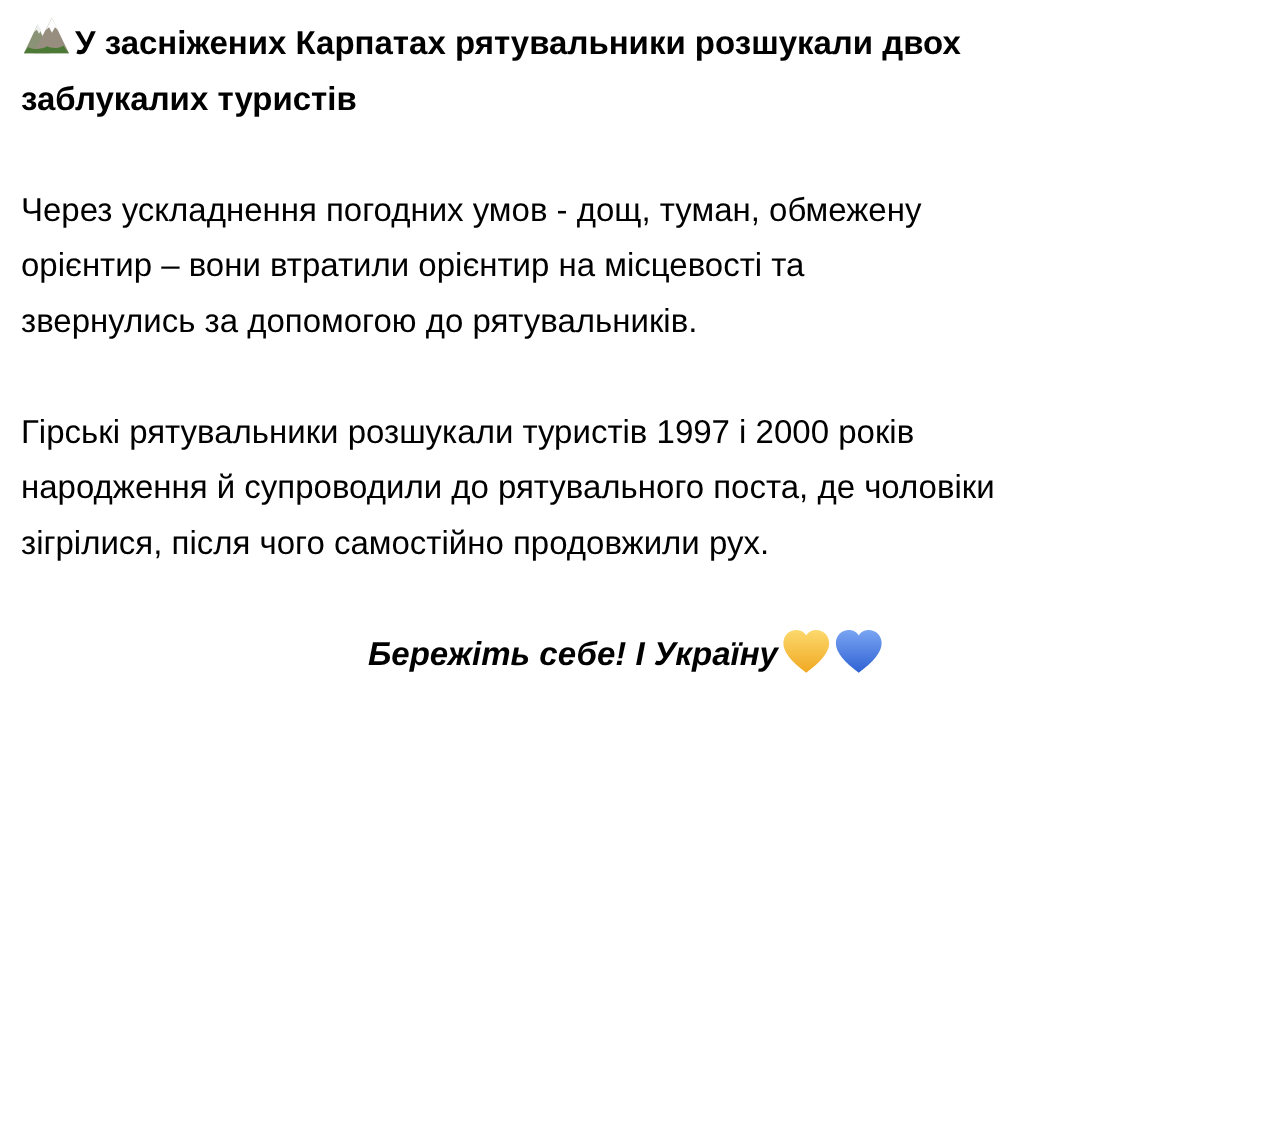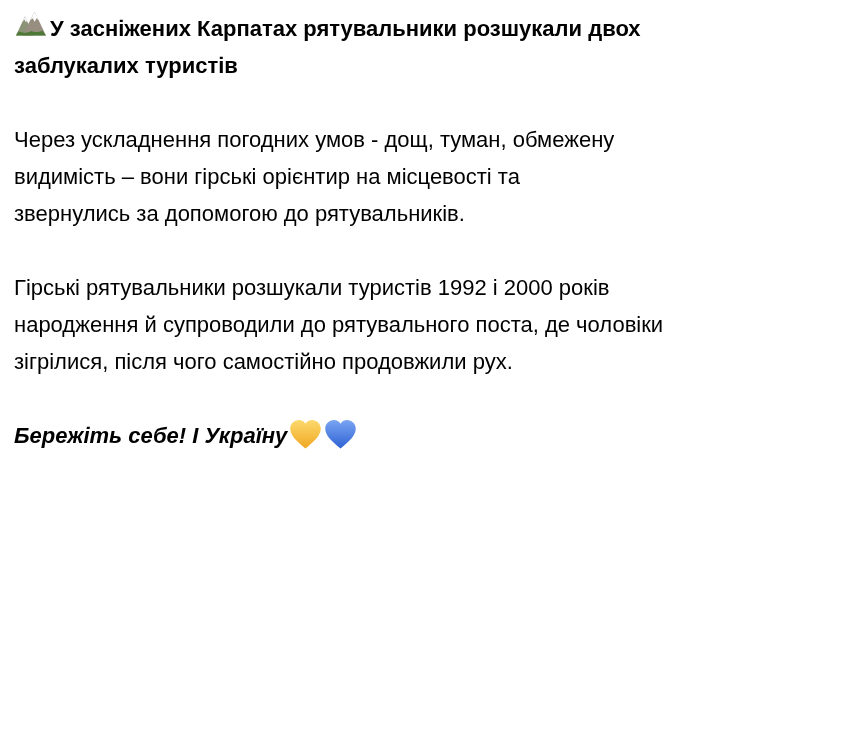--- a/index.html
+++ b/index.html
@@ -24,20 +24,21 @@
     white-space: pre-line; 
   }
   .post .title {
     font-weight: 700;
   }
   .post .footer {
     font-weight: 700;
     font-style: italic;
     margin-bottom: 0;
     white-space: normal;
+    text-align: center;
   }
   .emoji {
     display: inline-block;
     line-height: 0;
   }
   .emoji-mountain { vertical-align: -4px; margin-right: 3px; }
   .emoji-excl     { vertical-align: -4px; margin: 0 10px 0 5px; }
   .emoji-heart    { vertical-align: -7px; margin-left: 2px; }
 </style>
 </head>
@@ -49,24 +50,24 @@
         <polygon points="2,28 12,7 21,28" fill="#8b9377"></polygon>
         <polygon points="9,28 22.5,2 35,28" fill="#978e80"></polygon>
         <polygon points="12,7 9.5,12.5 11.5,10.8 13,13.8 14.8,10.8 16.4,12.8" fill="#eef0ef"></polygon>
         <polygon points="22.5,2 18,11 20.5,9 22.5,13 24.8,9 27.2,11.2" fill="#fdfdfd"></polygon>
         <path d="M2,28 L35,28 L31,22.5 C27,25 22,24.5 19,23 C15,25.5 8,25.6 5,23.5 Z" fill="#4c7a36"></path>
       </svg></span><span>У засніжених Карпатах рятувальники розшукали двох
 заблукалих туристів</span></p>
 
 
   <p>Через ускладнення погодних умов - дощ, туман, обмежену
-видимість – вони гірські орієнтир на місцевості та
+орієнтир – вони втратили орієнтир на місцевості та
 звернулись за допомогою до рятувальників.</p>
 
-  <p>Гірські рятувальники розшукали туристів 1992 і 2000 років
+  <p>Гірські рятувальники розшукали туристів 1997 і 2000 років
 народження й супроводили до рятувального поста, де чоловіки
 зігрілися, після чого самостійно продовжили рух.</p>
 
 
   <p class="footer"><span>Бережіть себе! І Україну</span><span class="emoji emoji-heart"><svg width="33" height="31" viewBox="0 0 32 30" aria-hidden="true">
         <defs>
           <linearGradient id="gradYellowHeart" x1="0" y1="0" x2="0" y2="1">
             <stop offset="0" stop-color="#fcd96d"></stop>
             <stop offset="1" stop-color="#f0a822"></stop>
           </linearGradient>

